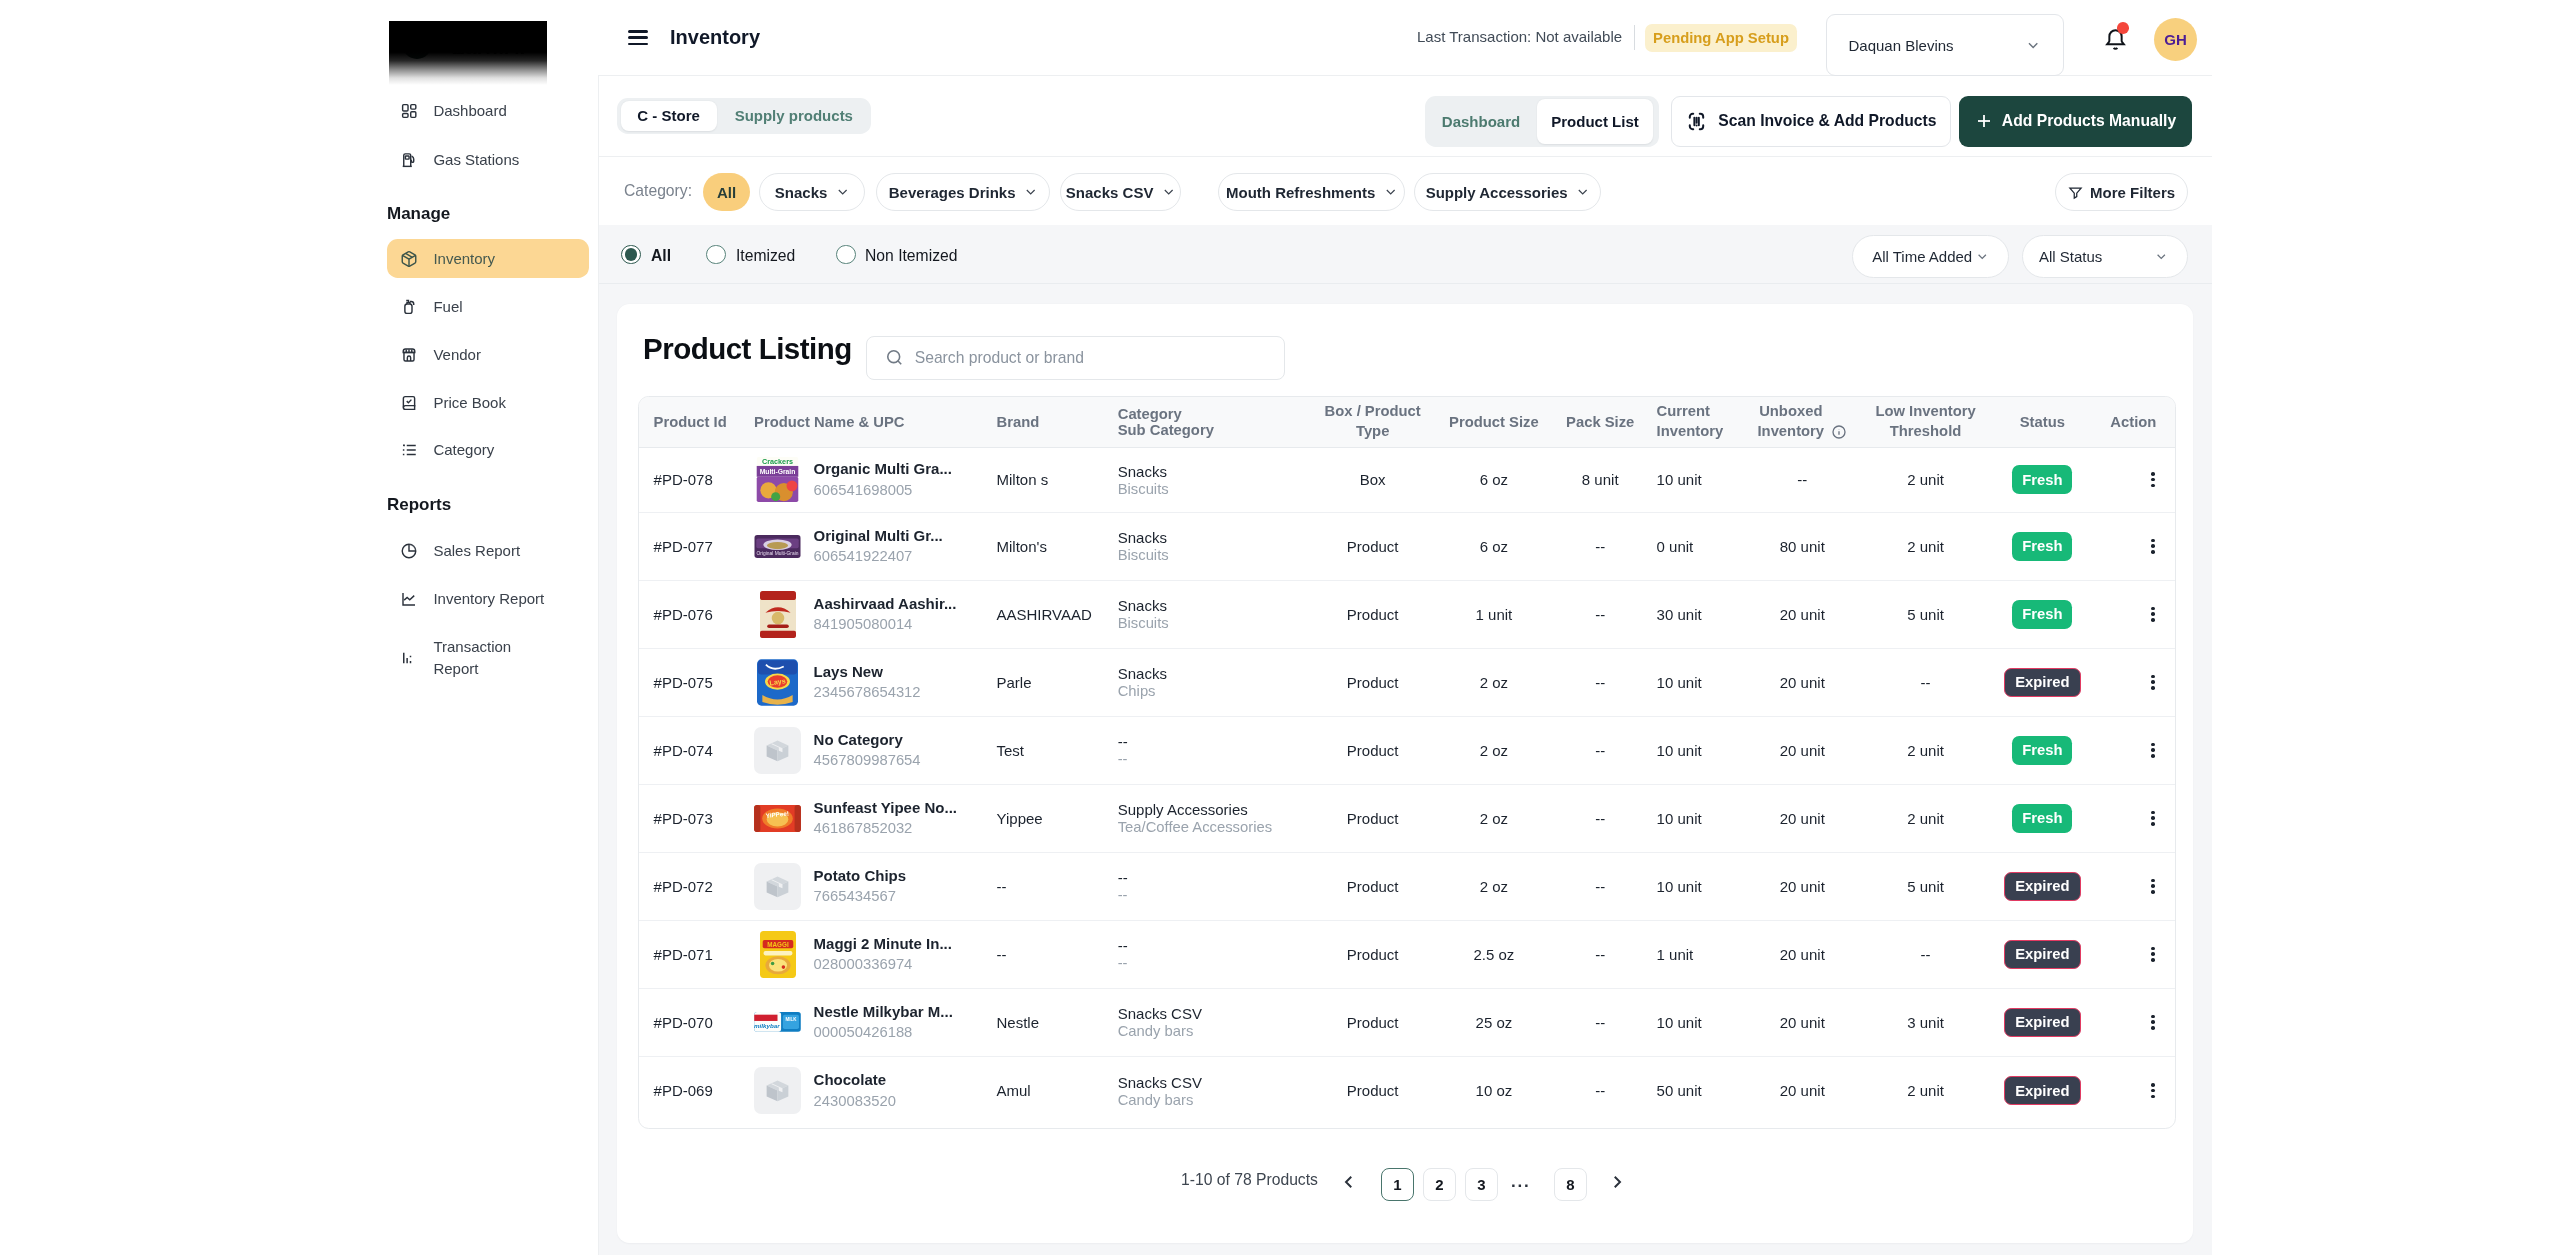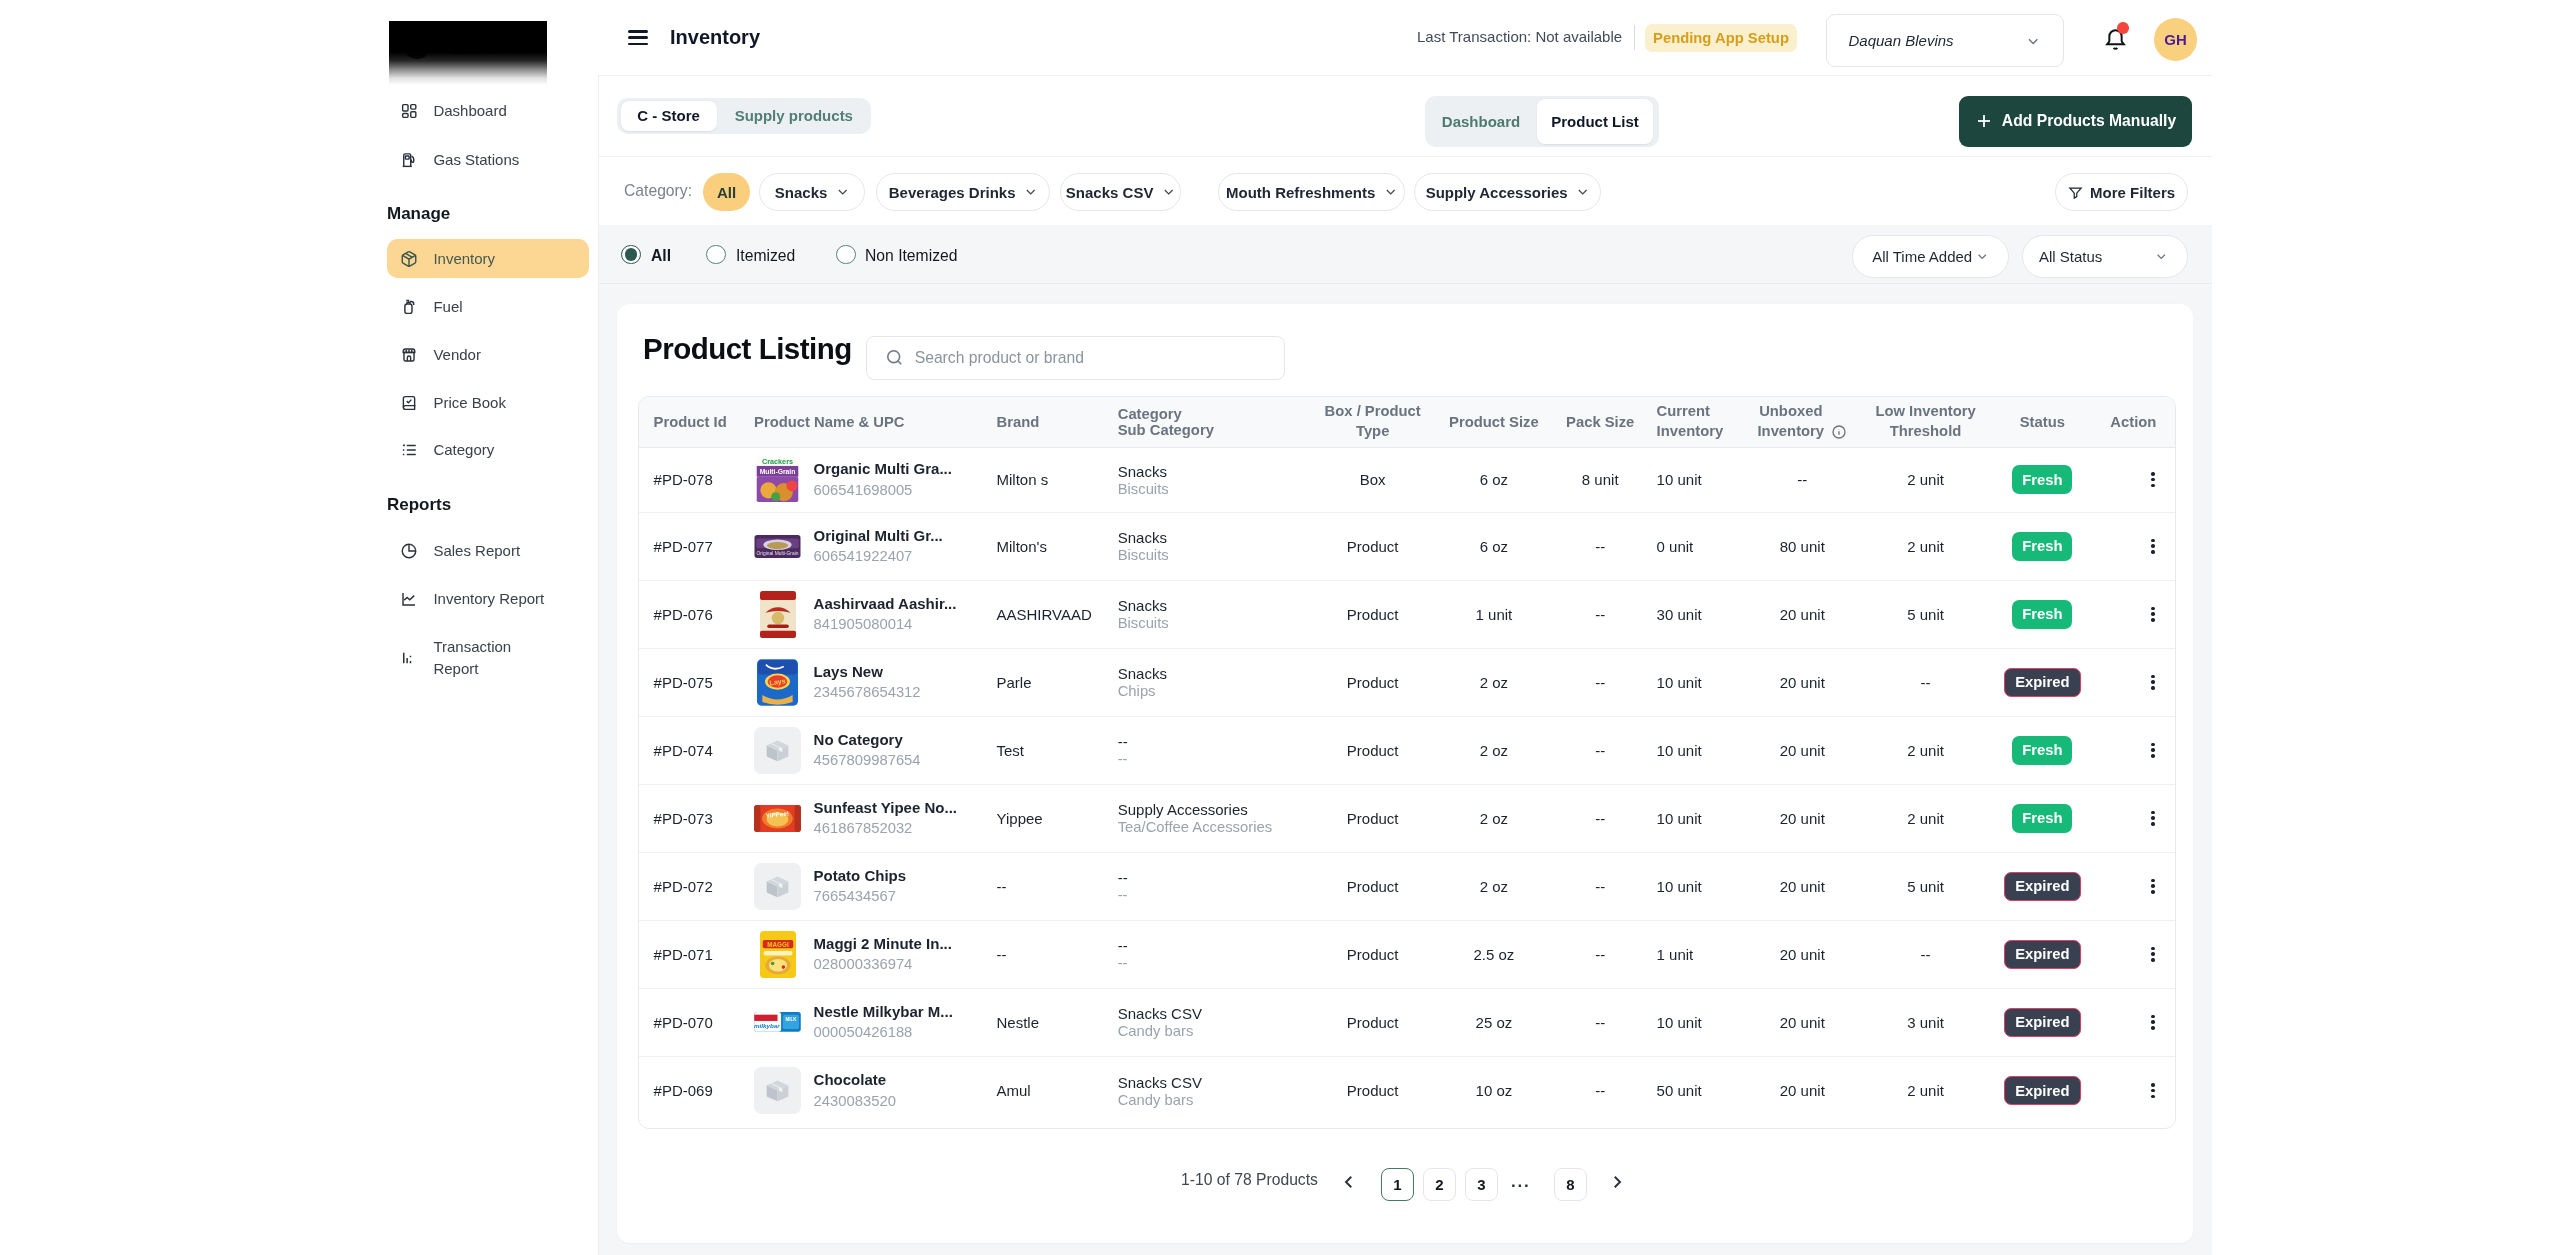--- a/index.html
+++ b/index.html
@@ -163,21 +163,21 @@
   <div id="hdr">
     <div id="burger">
         <div></div>
         <div></div>
         <div></div>
       </div>
     <div class="title">Inventory</div>
     <div class="abs" style="left:819px; top:28px; font-size:15px; color:#414B57; white-space:nowrap;">Last Transaction: Not available</div>
     <div class="abs" style="left:1036px; top:25px; width:0.9px; height:25px; background:#D8DCE0;"></div>
     <div class="abs" style="left:1047px; top:24px; width:152px; height:28px; background:#FBF0CD; border-radius:7.2px; display:flex; align-items:center; justify-content:center; font-size:14.8px; font-weight:700; color:#D79E1C;">Pending App Setup</div>
-    <div class="abs" style="left:1228px; top:14.3px; width:238px; height:53px; background:#fff; border:0.9px solid #E3E6EA; border-radius:9px; display:flex; align-items:center;font-style:italic;">
+    <div class="abs" style="left:1228px; top:14.3px; width:238px; height:62px; background:#fff; border:0.9px solid #E3E6EA; border-radius:9px; display:flex; align-items:center;">
       <span style="margin-left:21.5px; font-size:15px; color:#1F2733;">Daquan Blevins</span>
       <svg style="position:absolute; right:23px;" width="14.3" height="14.3" viewBox="0 0 24 24" fill="none" stroke="#6A737E" stroke-width="2.4">
           <path d="M5 9l7 7 7-7"></path>
         </svg>
     </div>
     <div class="abs" style="left:1505px; top:26px;">
       <svg width="25" height="25" viewBox="0 0 24 24" fill="none" stroke="#0F1319" stroke-width="1.9">
           <path d="M10.3 21a2 2 0 0 0 3.4 0"></path>
           <path d="M4 17.5h16l-1.6-2a2.3 2.3 0 0 1-.5-1.4V10a5.9 5.9 0 0 0-11.8 0v4.1a2.3 2.3 0 0 1-.5 1.4z"></path>
         </svg>
@@ -186,20 +186,33 @@
     <div class="abs" style="left:1556px; top:18px; width:43px; height:43px; border-radius:50%; background:#F8D07E; display:flex; align-items:center; justify-content:center; font-size:15px; font-weight:700; color:#4c1d95;">GH</div>
   </div>
   <div id="toolbar">
     <div class="seg" style="left:19px; top:21.5px; width:254px; height:36px;">
       <div class="segpill" style="width:96px; height:30px; margin-left:3.6px; font-size:15px;">C - Store</div>
       <div style="flex:1; text-align:center; font-size:15px; font-weight:600; color:#517F75;">Supply products</div>
     </div>
     <div class="seg" style="left:827px; top:19.7px; width:234px; height:51px; border-radius:10.7px;">
       <div style="width:112px; text-align:center; font-size:15px; font-weight:600; color:#4C7A6F;">Dashboard</div>
       <div class="segpill" style="width:116px; height:45px; font-size:15px; border-radius:8px;">Product List</div>
+    </div>
+    <div style="position:absolute; left:1073px; top:19.7px; width:280px; height:51px; background:#fff; border:0.9px solid #E3E6EA; border-radius:9px; display:flex; align-items:center; justify-content:center; font-size:15.7px; font-weight:700; color:#101828;">
+      <svg width="23" height="23" viewBox="0 0 24 24" fill="none" stroke="#101828" stroke-width="2.1" stroke-linecap="round" style="margin-right:9.8px;">
+          <path d="M8.6 4H8a3 3 0 0 0-3 3v1"></path>
+          <path d="M8.6 20H8a3 3 0 0 1-3-3v-1"></path>
+          <path d="M15.4 4h.6a3 3 0 0 1 3 3v1"></path>
+          <path d="M15.4 20h.6a3 3 0 0 0 3-3v-1"></path>
+          <path d="M9.8 8.2v7.6"></path>
+          <path d="M12.1 8.2v5.2"></path>
+          <path d="M12.1 16.1v.1"></path>
+          <path d="M14.4 8.2v7.6"></path>
+        </svg>
+      Scan Invoice &amp; Add Products
     </div>
     <div style="position:absolute; left:1361px; top:19.7px; width:233px; height:51px; background:#1C463E; border-radius:9px; display:flex; align-items:center; justify-content:center; font-size:15.7px; font-weight:700; color:#fff;">
       <svg width="18" height="18" viewBox="0 0 24 24" fill="none" stroke="#fff" stroke-width="2.4" style="margin-right:9px;">
           <path d="M12 4v16"></path>
           <path d="M4 12h16"></path>
         </svg>
       Add Products Manually
     </div>
   </div>
   <div id="filters">

